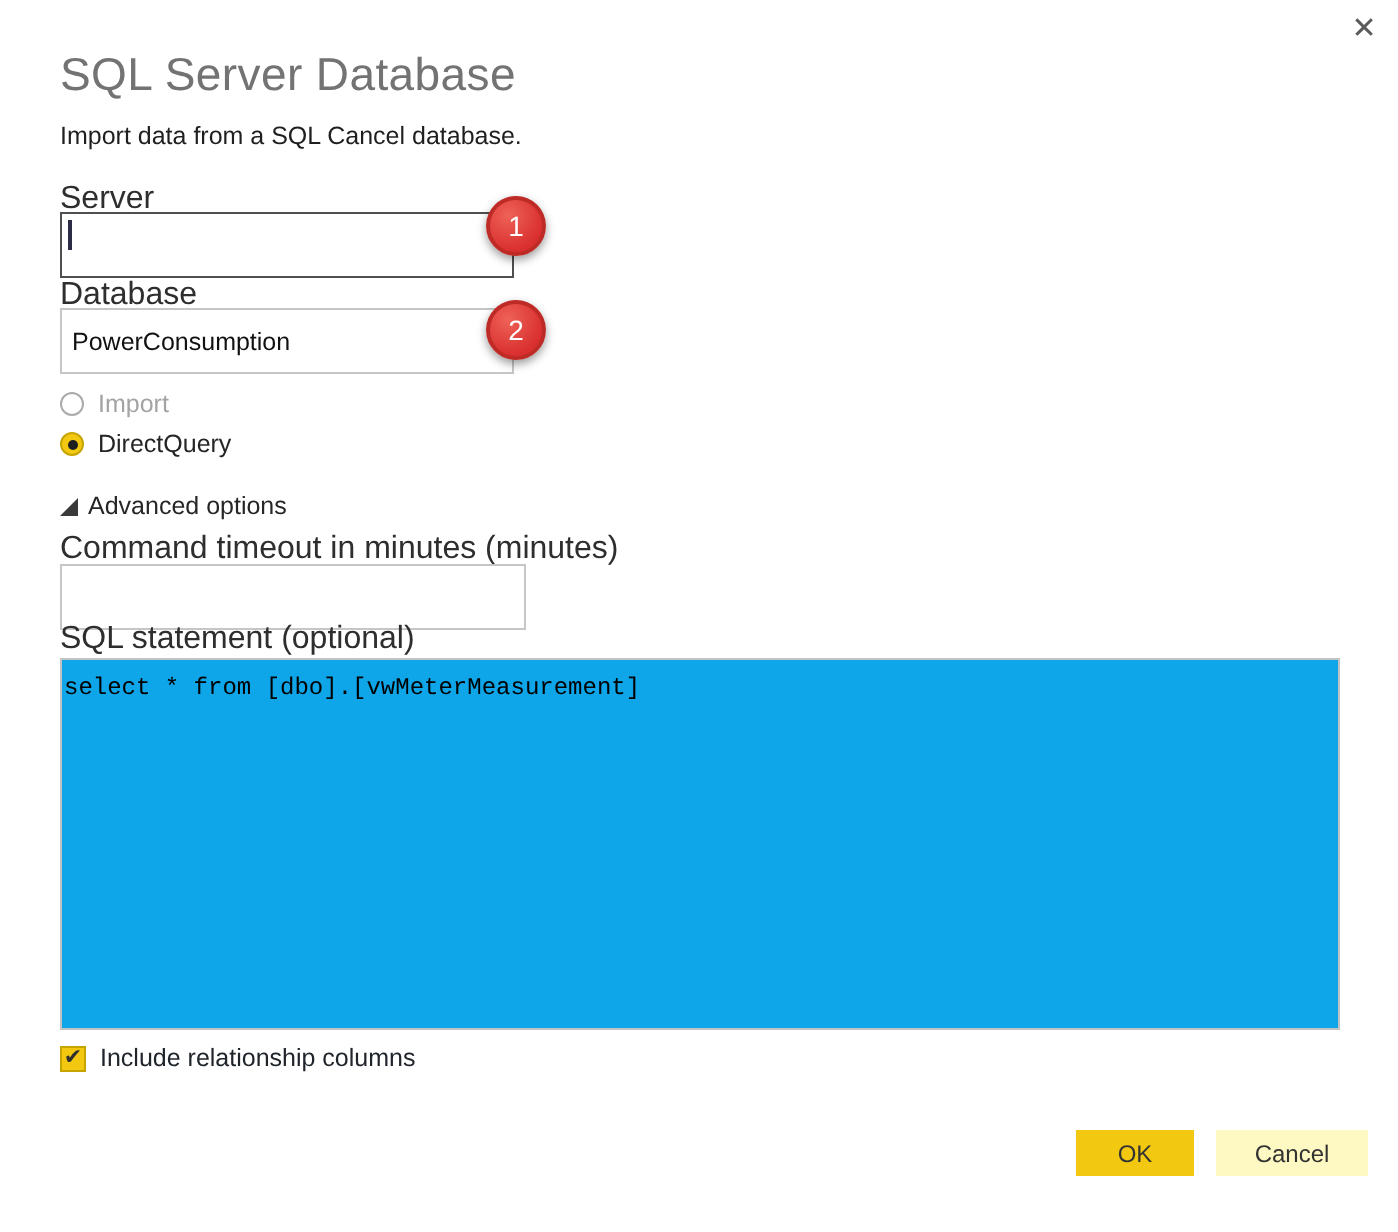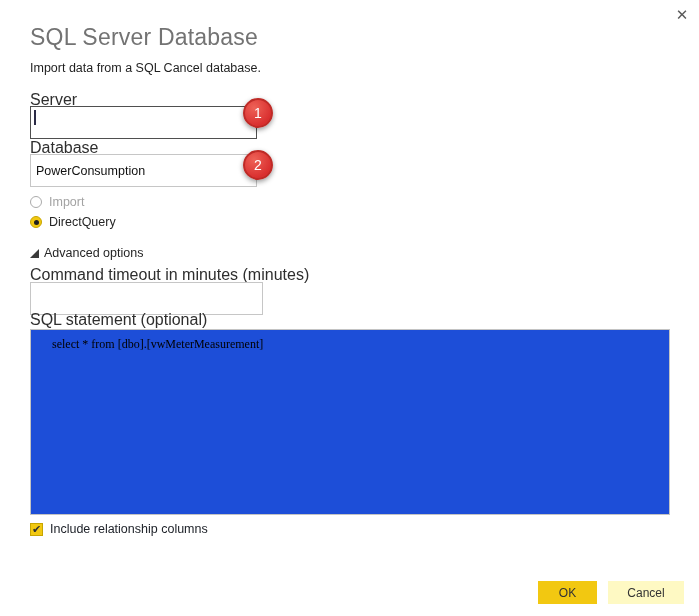--- a/index.html
+++ b/index.html
@@ -64,39 +64,39 @@
   .radio-row.disabled .radio-label{ color:#a3a3a3; }
   
   #advanced-toggle{ left:30px;top:246px;display:flex;align-items:center;cursor:pointer; }
   #advanced-toggle svg{ margin-right:5px;display:block; }
   #advanced-label{ font-size:12.5px;color:#262626; }
   #timeout-label{ left:30px;top:266px; }
   #sql-label{ left:30px;top:311px; }
   #sql-textarea{
     position:absolute;left:30px;top:329px;width:640px;height:186px;
     box-sizing:border-box;border:1px solid #c3c3c3;resize:none;
-    font-family:Liberation Serif, serif;font-size:12px;color:#000;
-    padding:6px 21px;outline:none;background:#1d4ed8;line-height:1.35;
+    font-family:Liberation Mono, monospace;font-size:12px;color:#000;
+    padding:6px 1px;outline:none;background:#0ea5e9;line-height:1.35;
   }
   
   #include-relationship-row{ left:30px;top:522px;display:flex;align-items:center;cursor:pointer; }
   .checkbox{
     width:13px;height:13px;box-sizing:border-box;border:1px solid #c7a500;
     background:#fff;margin-right:7px;display:inline-flex;
     align-items:center;justify-content:center;flex:0 0 auto;
   }
   .checkbox.checked{ background:#F2C811; }
   .checkbox .check{ font-size:11px;color:#2f2f2f;line-height:1;visibility:hidden; }
   .checkbox.checked .check{ visibility:visible; }
   #include-relationship-label{ font-size:12.5px;color:#20242b; }
   
   .btn{
     position:absolute;top:565px;height:23px;box-sizing:border-box;
     border:none;font-family:"Liberation Sans", sans-serif;font-size:12px;
-    color:#333;cursor:pointer;padding:0;margin-top:16px;
+    color:#333;cursor:pointer;padding:0;
   }
   #ok-button{ left:538px;width:59px;background:#F2C811; }
   #cancel-button{ left:608px;width:76px;background:#fef9c3; }
 </style>
 </head>
 <body>
 
 <div id="dialog">
 
   <button id="close-btn">✕</button>

